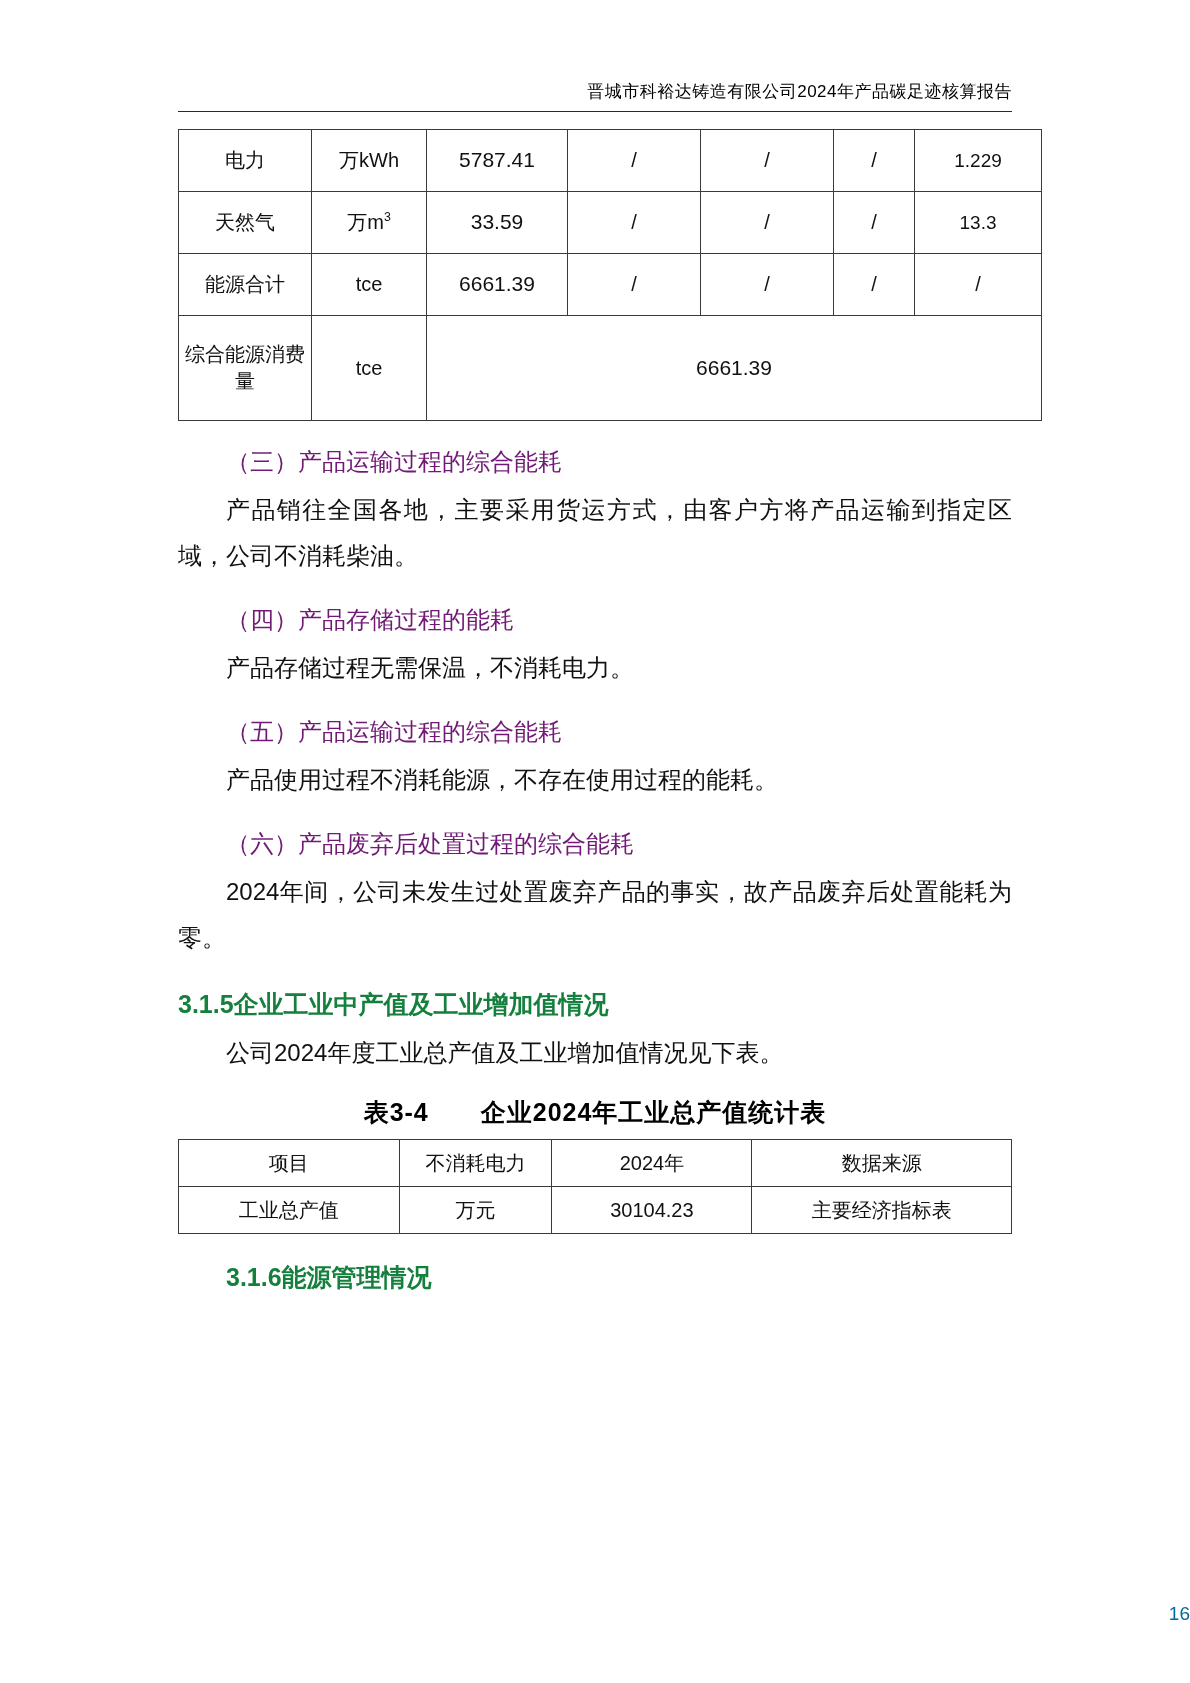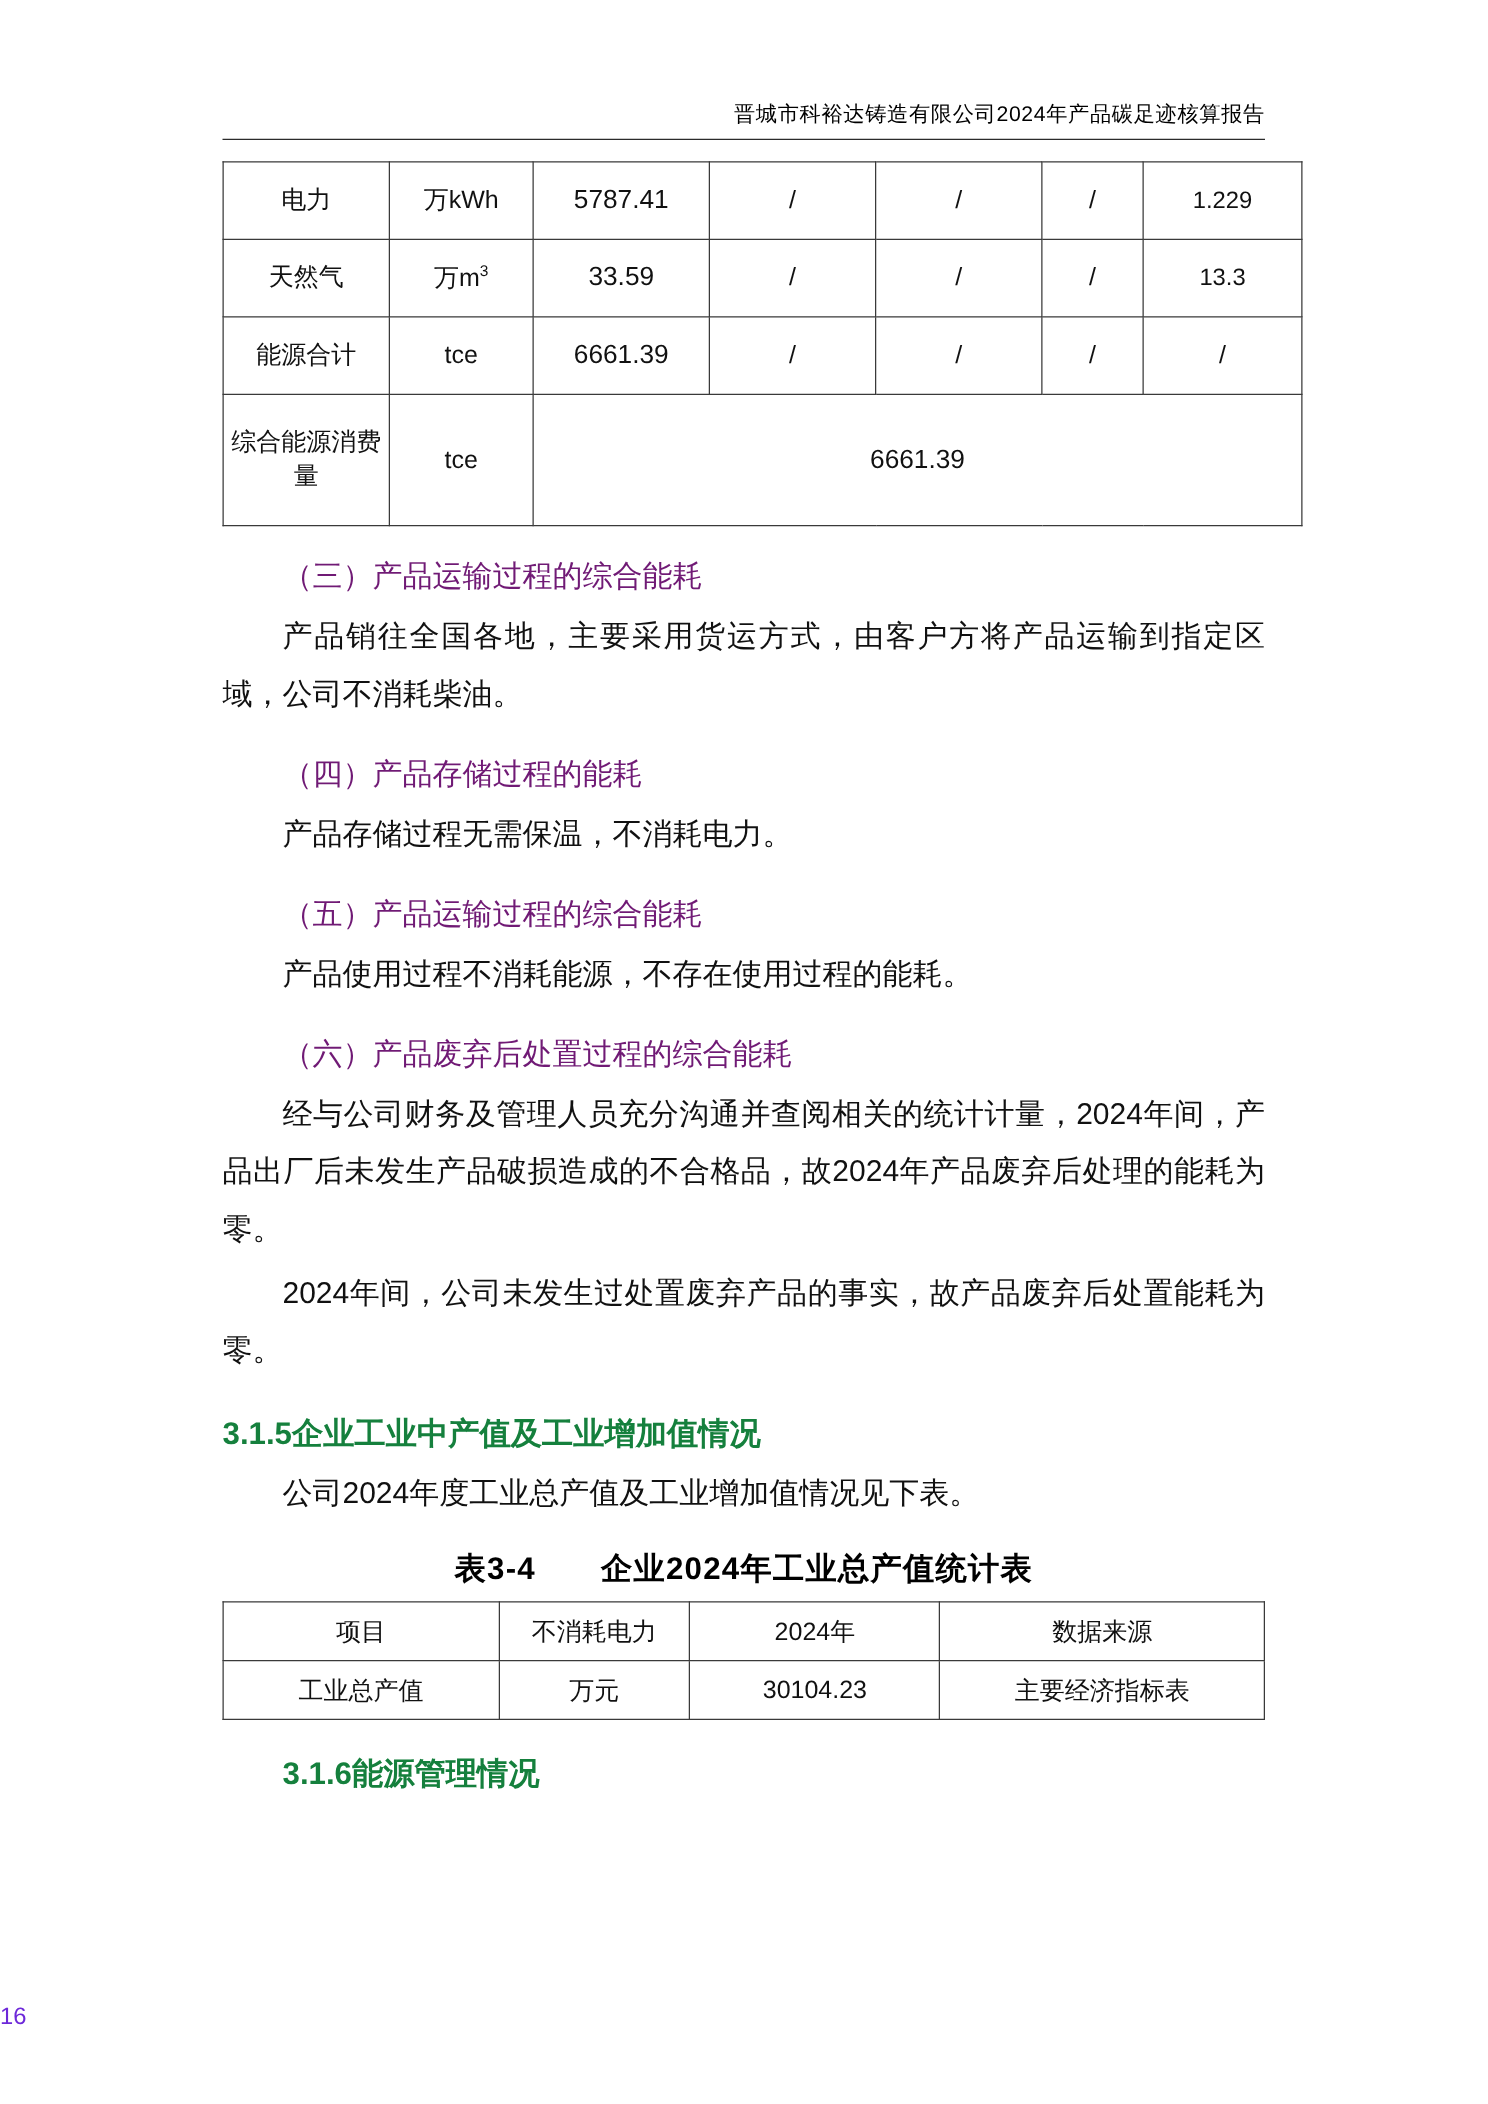--- a/index.html
+++ b/index.html
@@ -120,23 +120,23 @@
   .o1 { width: 212px; }
   .o2 { width: 146px; }
   .o3 { width: 192px; }
   .o4 { width: 250px; }
 
   .page-number {
     position: absolute;
     bottom: 58px;
     left: 0;
     width: 100%;
-    text-align: left;
+    text-align: right;
     font-size: 19px;
-    color: #6d28d9;
+    color: #0369a1;
   }
   sup {
     font-size: 0.62em;
     vertical-align: super;
   }
 </style>
 </head>
 <body>
 
 <div class="page">
@@ -186,21 +186,20 @@
   <p class="sec-head">（三）产品运输过程的综合能耗</p>
   <p class="para">产品销往全国各地，主要采用货运方式，由客户方将产品运输到指定区域，公司不消耗柴油。</p>
 
   <p class="sec-head">（四）产品存储过程的能耗</p>
   <p class="para">产品存储过程无需保温，不消耗电力。</p>
 
   <p class="sec-head">（五）产品运输过程的综合能耗</p>
   <p class="para">产品使用过程不消耗能源，不存在使用过程的能耗。</p>
 
   <p class="sec-head">（六）产品废弃后处置过程的综合能耗</p>
-  <p class="para">经与公司财务及管理人员充分沟通并查阅相关的统计计量，2024年间，产品出厂后未发生产品破损造成的不合格品，故2024年产品废弃后处理的能耗为零。</p>
   <p class="para">2024年间，公司未发生过处置废弃产品的事实，故产品废弃后处置能耗为零。</p>
 
   <h3 class="num-head">3.1.5企业工业中产值及工业增加值情况</h3>
   <p class="para">公司2024年度工业总产值及工业增加值情况见下表。</p>
 
   <div class="table-caption">表3-4　　企业2024年工业总产值统计表</div>
 
   <table class="tbl-output">
     <tbody>
       <tr>

